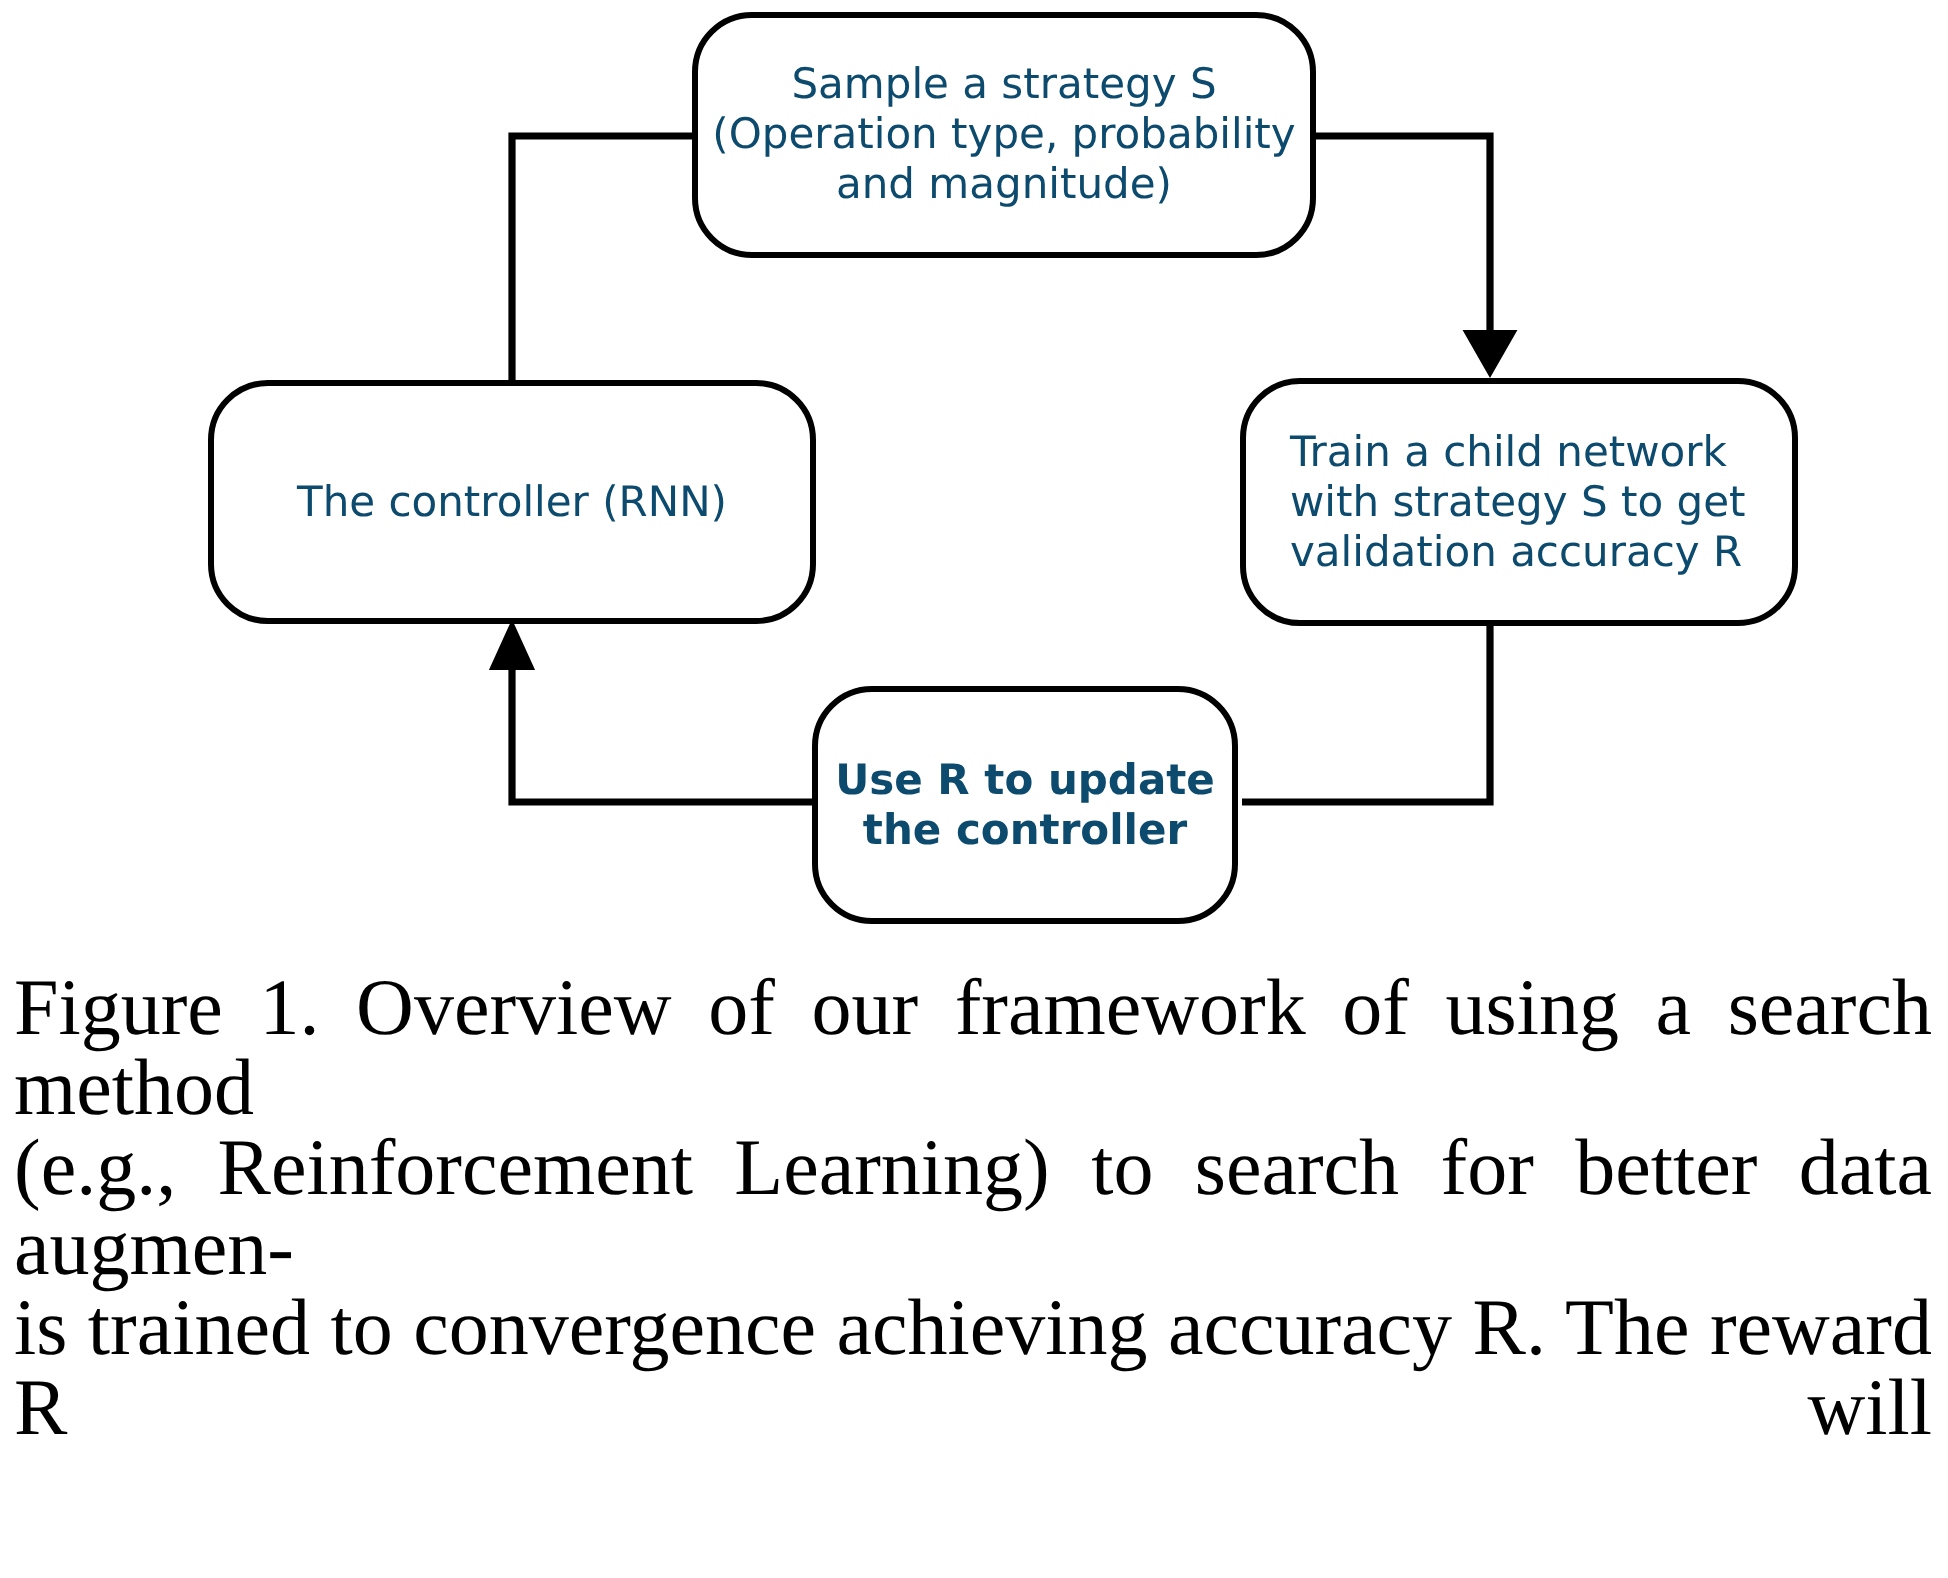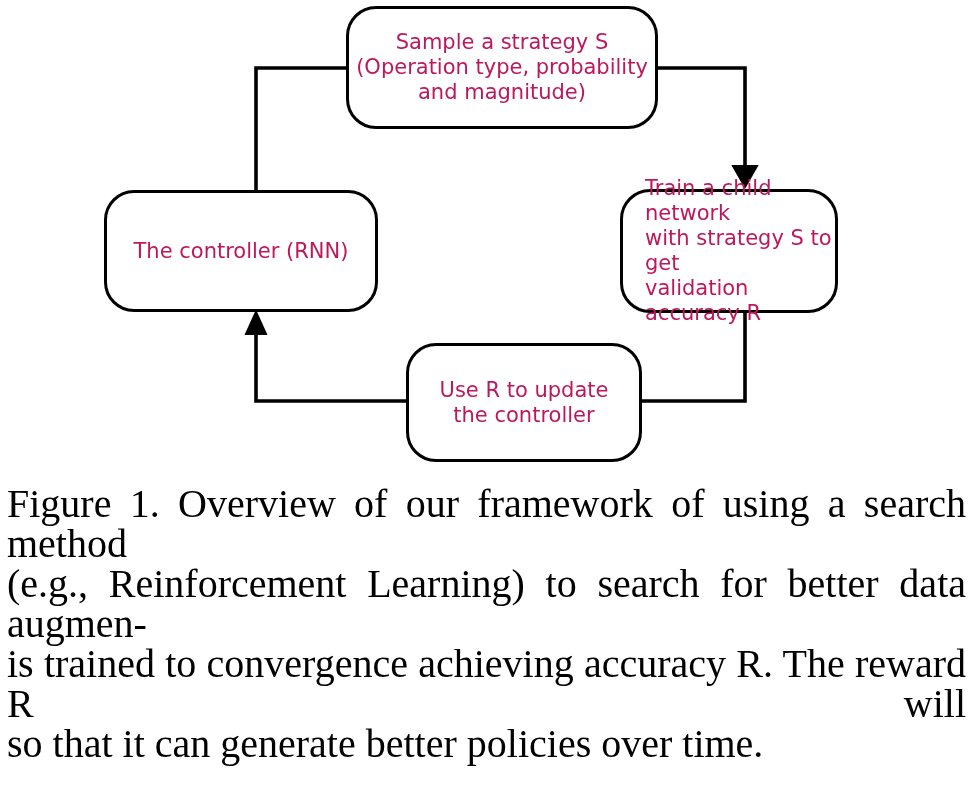--- a/index.html
+++ b/index.html
@@ -13,29 +13,29 @@
   .edges{position:absolute;left:0;top:0;}
   .edge{fill:none;stroke:#000000;stroke-width:3.6px;}
   .arrowhead{fill:#000000;stroke:#000000;stroke-width:2px;stroke-linejoin:miter;}
   .node{
     position:absolute;
     box-sizing:border-box;
     background:#ffffff;
     border:3.6px solid #000000;
     border-radius:30px;
     display:flex;align-items:center;justify-content:center;
-    color:#be185d;
+    color:#0c4a6e;
     font-size:21px;line-height:25px;
     text-align:center;
   }
   .node .node-text{white-space:pre-line;}
   #node-sample{left:346px;top:6px;width:312px;height:123px;}
-  #node-controller{left:104px;top:190px;width:274px;height:122px;}
-  #node-train{left:620px;top:189px;width:218px;height:124px;justify-content:flex-start;text-align:left;padding-left:22px;}
-  #node-update{left:406px;top:343px;width:236px;height:119px;}
+  #node-controller{left:104px;top:190px;width:304px;height:122px;}
+  #node-train{left:620px;top:189px;width:279px;height:124px;justify-content:flex-start;text-align:left;padding-left:22px;}
+  #node-update{left:406px;top:343px;width:213px;height:119px;font-weight:bold;}
   .caption{
     position:absolute;
     left:7px;top:484px;width:959px;
     font-family:"Liberation Serif",serif;
     font-size:40px;line-height:40px;
     color:#000000;
   }
   .cap-line{white-space:nowrap;}
   .cap-line.just{
     white-space:normal;
@@ -78,16 +78,15 @@
     <div class="node" id="node-update">
       <span class="node-text">Use R to update
 the controller</span>
     </div>
   </div>
 
   <div class="caption">
     <div class="cap-line just">Figure 1. Overview of our framework of using a search method</div>
     <div class="cap-line just">(e.g., Reinforcement Learning) to search for better data augmen-</div>
     <div class="cap-line just">is trained to convergence achieving accuracy R. The reward R will</div>
-    <div class="cap-line">so that it can generate better policies over time.</div>
   </div>
 
 </div>
 
 </body></html>

